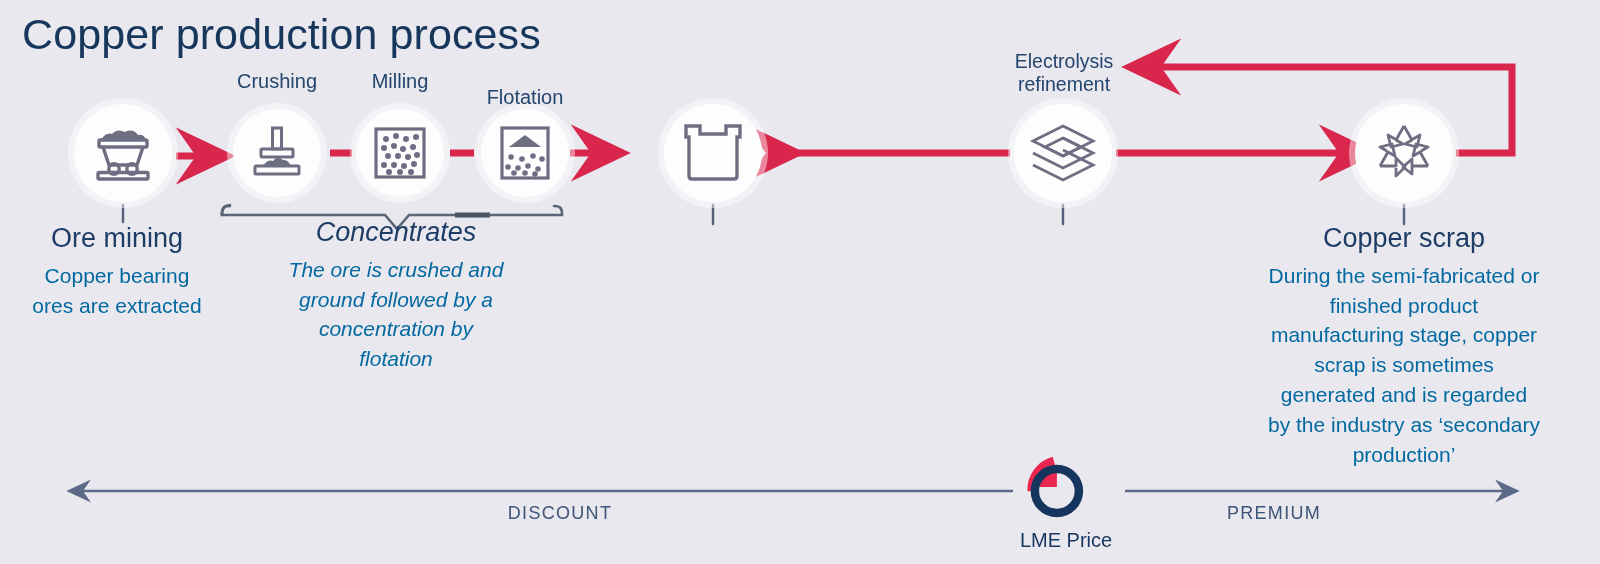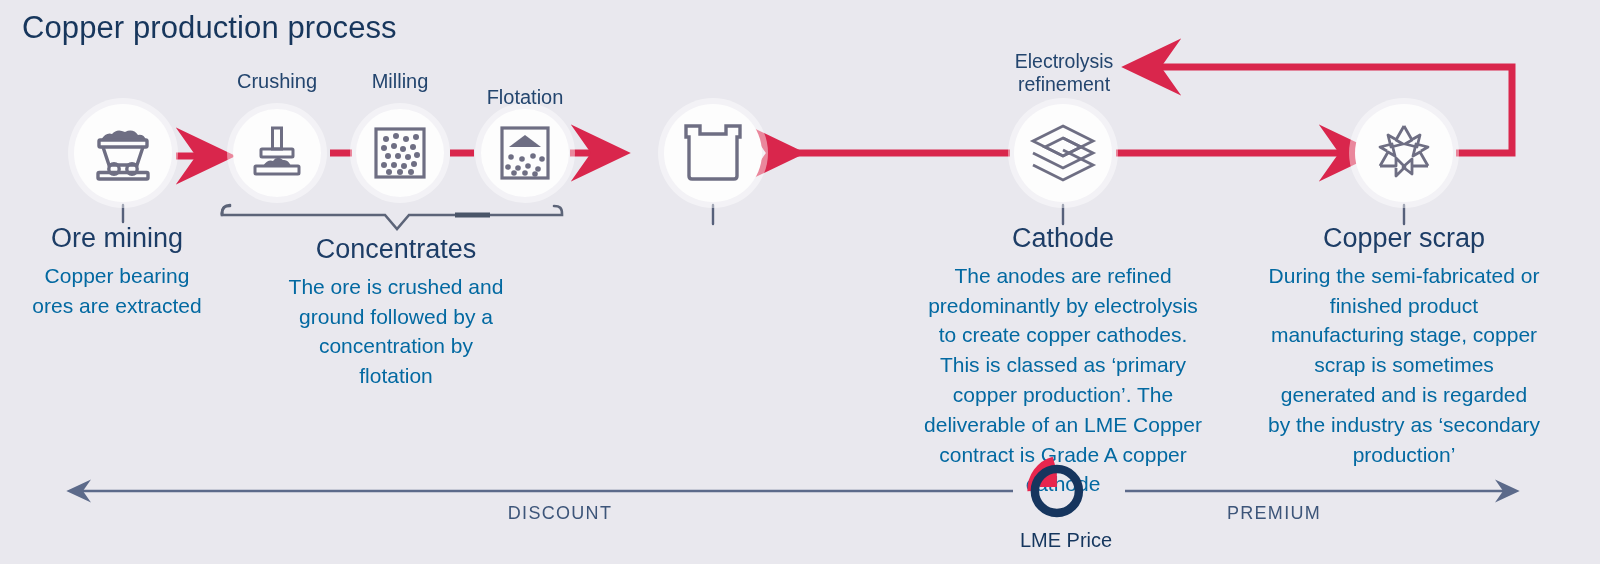--- a/index.html
+++ b/index.html
@@ -10,21 +10,21 @@
     position:relative;
     color:#1e3a5f;
   }
   #stage{position:absolute;inset:0;}
 
   .svg-layer{position:absolute;left:0;top:0;width:1600px;height:564px;pointer-events:none;}
 
   
   .title{
     position:absolute;left:22px;top:10px;
-    font-size:31px;font-weight:400;color:#17365c;
+    font-size:43px;font-weight:400;color:#17365c;
     letter-spacing:.1px;white-space:nowrap;
   }
 
   
   .node-circle{
     position:absolute;width:98px;height:98px;border-radius:50%;
     background:#fdfdfd;
     box-shadow:0 0 0 6px rgba(255,255,255,.45);
     display:flex;align-items:center;justify-content:center;
     z-index:4;
@@ -236,30 +236,26 @@
         <path d="M56,44 L40,44 L40,52 L31,45 L40,37 L40,45"></path>
       </svg>
     </span>
   </div>
 
   <div class="group" style="left:117px;top:224px;width:230px;transform:translateX(-50%);text-align:center;">
     <p class="g-title">Ore mining</p>
     <p class="g-body" style="width:170px;margin:0 auto;">Copper bearing ores are extracted</p>
   </div>
 
-  <div class="group" style="left:396px;top:235px;width:260px;transform:translateX(-50%);">
+  <div class="group" style="left:396px;top:218px;width:260px;transform:translateX(-50%);font-style:italic;">
     <p class="g-title">Concentrates</p>
     <p class="g-body" style="width:215px;margin:0 auto;">The ore is crushed and ground followed by a concentration by flotation</p>
   </div>
 
 
-  <div class="group" style="left:1063px;top:224px;width:300px;transform:translateX(-50%);">
-    <p class="g-title">Cathode</p>
-    <p class="g-body" style="width:290px;margin:0 auto;">The anodes are refined predominantly by electrolysis to create copper cathodes. This is classed as ‘primary copper production’. The deliverable of an LME Copper contract is Grade A copper cathode</p>
-  </div>
 
   <div class="group" style="left:1404px;top:224px;width:300px;transform:translateX(-50%);">
     <p class="g-title">Copper scrap</p>
     <p class="g-body" style="width:272px;margin:0 auto;">During the semi-fabricated or finished product manufacturing stage, copper scrap is sometimes generated and is regarded by the industry as ‘secondary production’</p>
   </div>
 
   <div class="scale-label" style="left:560px;top:503px;transform:translateX(-50%);">DISCOUNT</div>
   <div class="scale-label" style="left:1274px;top:503px;transform:translateX(-50%);">PREMIUM</div>
 
   <div class="lme-wrap" style="left:1066px;top:450px;transform:translateX(-50%);">

